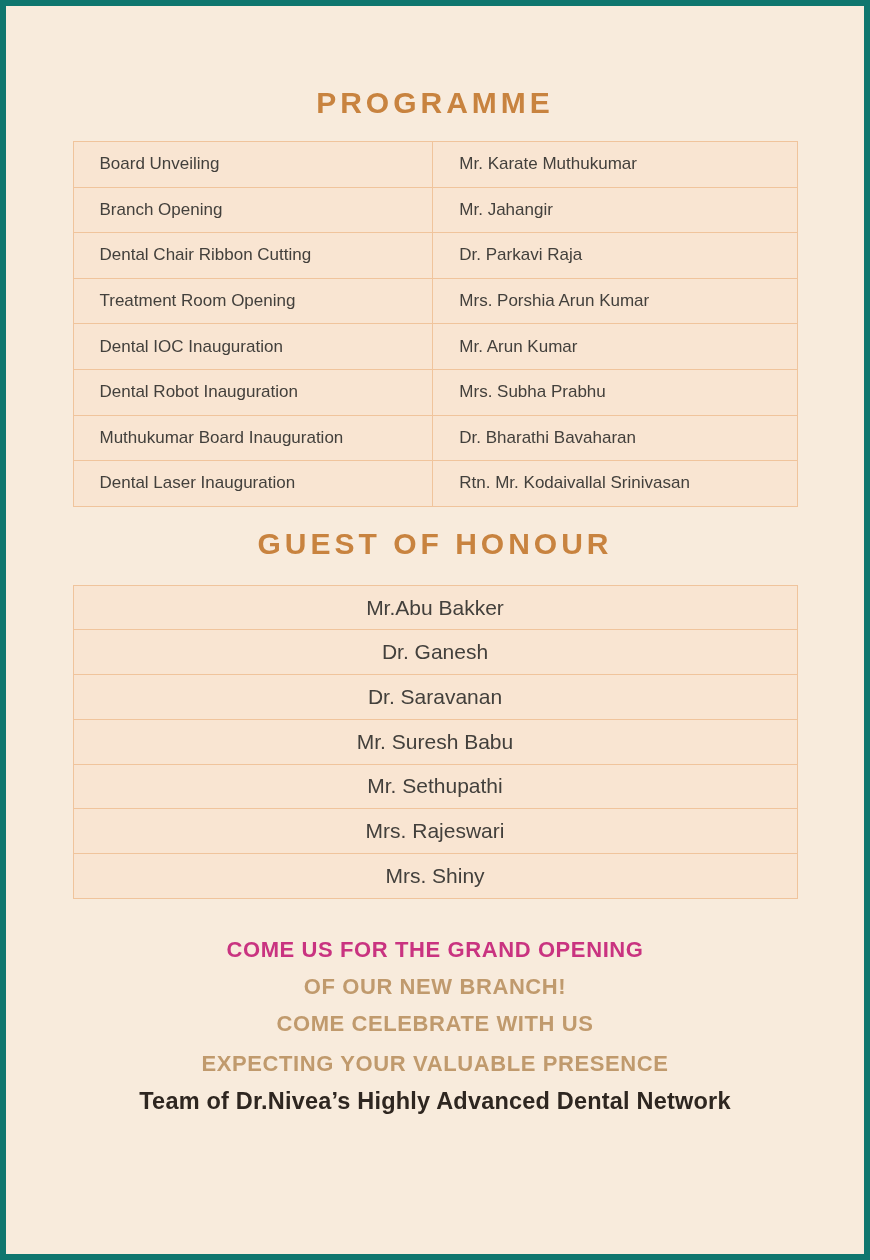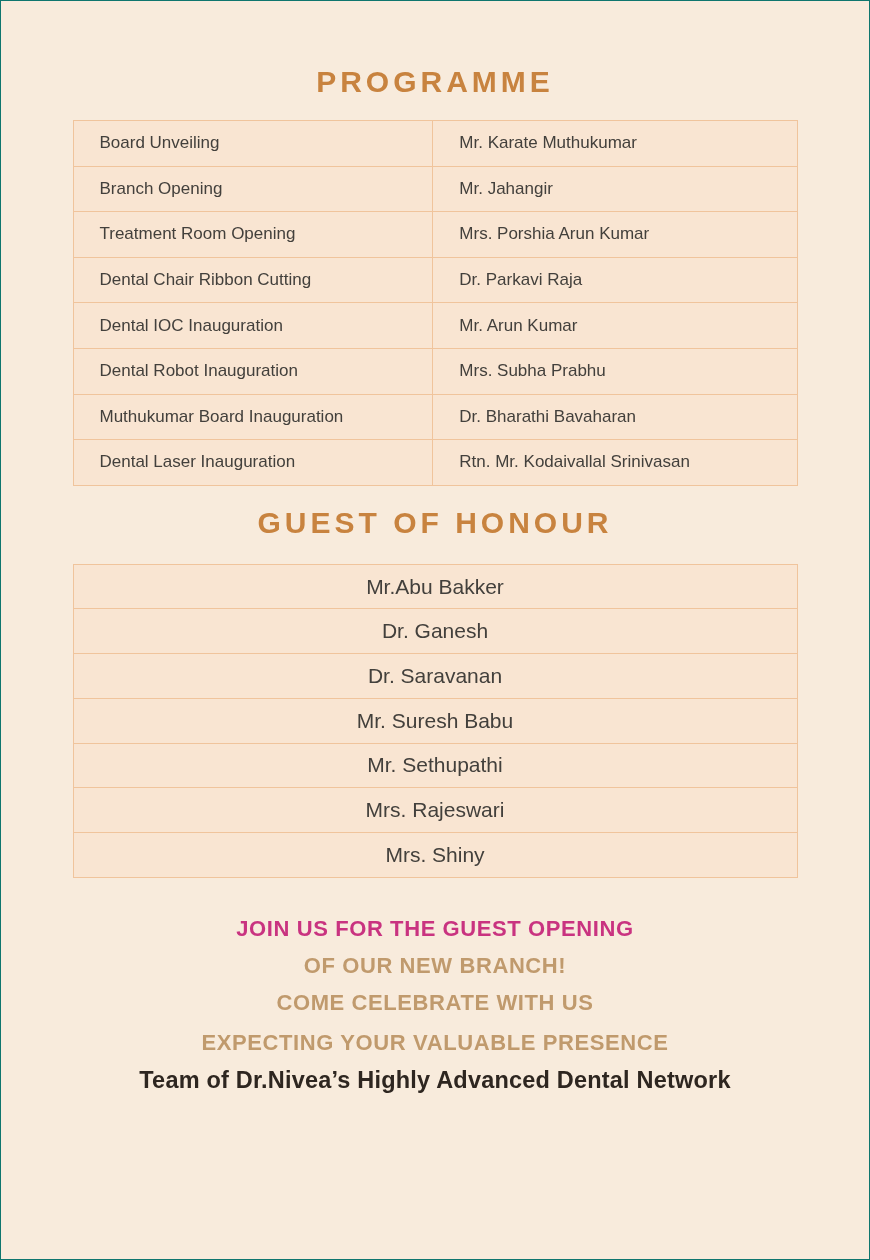--- a/index.html
+++ b/index.html
@@ -4,22 +4,22 @@
 <style>
   * { margin:0; padding:0; box-sizing:border-box; }
   html,body { width:870px; height:1260px; }
   body {
     font-family:"Liberation Sans", sans-serif;
     background:#f8ebdc;
   }
   .page {
     width:870px; height:1260px;
     background:#f8ebdc;
-    border:1px solid #0f766e;
-    padding-top:64px;
+    border:6px solid #0f766e;
+    padding-top:80px;
     overflow:hidden;
   }
   .display-title {
     text-align:center;
     color:#c8833f;
     font-size:30px;
     font-weight:800;
     letter-spacing:4px;
     line-height:34px;
   }
@@ -64,26 +64,26 @@
     <tbody>
       <tr>
         <td class="col-item">Board Unveiling</td>
         <td>Mr. Karate Muthukumar</td>
       </tr>
       <tr>
         <td class="col-item">Branch Opening</td>
         <td>Mr. Jahangir</td>
       </tr>
       <tr>
+        <td class="col-item">Dental Chair Ribbon Cutting</td>
+        <td>Dr. Parkavi Raja</td>
+      </tr>
+      <tr>
         <td class="col-item">Treatment Room Opening</td>
         <td>Mrs. Porshia Arun Kumar</td>
-      </tr>
-      <tr>
-        <td class="col-item">Dental Chair Ribbon Cutting</td>
-        <td>Dr. Parkavi Raja</td>
       </tr>
       <tr>
         <td class="col-item">Dental IOC Inauguration</td>
         <td>Mr. Arun Kumar</td>
       </tr>
       <tr>
         <td class="col-item">Dental Robot Inauguration</td>
         <td>Mrs. Subha Prabhu</td>
       </tr>
       <tr>
@@ -119,20 +119,20 @@
       <tr>
         <td>Mrs. Rajeswari</td>
       </tr>
       <tr>
         <td>Mrs. Shiny</td>
       </tr>
     </tbody>
   </table>
 
   <div class="footer">
-    <div class="line pink">JOIN US FOR THE GUEST OPENING</div>
+    <div class="line pink">COME US FOR THE GRAND OPENING</div>
     <div class="line tan">OF OUR NEW BRANCH!</div>
     <div class="line tan">COME CELEBRATE WITH US</div>
     <div class="line tan expecting">EXPECTING YOUR VALUABLE PRESENCE</div>
     <div class="team">Team of Dr.Nivea’s Highly Advanced Dental Network</div>
   </div>
 
 </div>
 
 </body></html>

